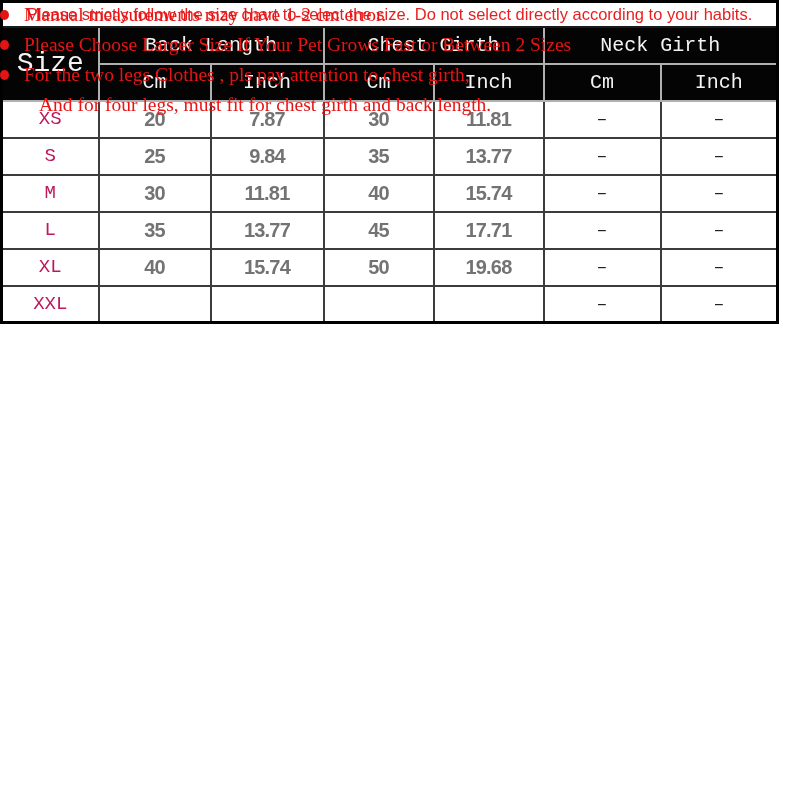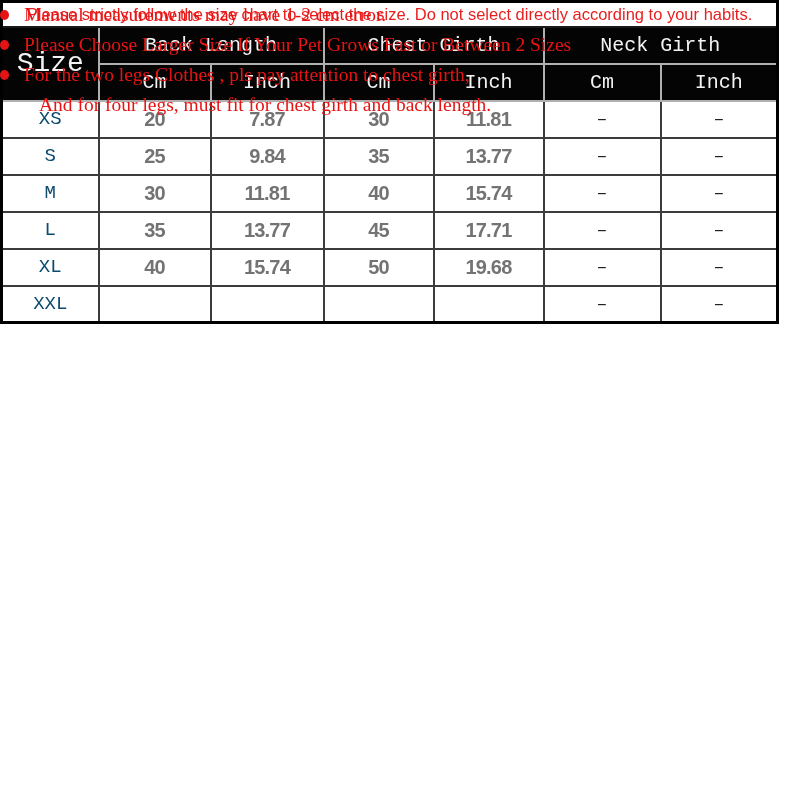--- a/index.html
+++ b/index.html
@@ -25,21 +25,21 @@
     border:2px solid #1a1a1a; white-space:nowrap;text-align:center;
   }
   .hrow th {
     background:#040404; color:#f3f3f3; border:2px solid #b0b0b0;
     font-family:"Liberation Mono", monospace; font-weight:400;
   }
   .hrow .size-h  { font-size:28px; }
   .hrow .group-h { height:37px; font-size:20px; }
   .hrow .unit-h  { height:37px; font-size:20px; }
   .drow td { height:37px; background:#ffffff; }
-  .size-c { font-family:"Liberation Mono", monospace; font-size:19px; color:#0c4a6e; }
+  .size-c { font-family:"Liberation Mono", monospace; font-size:19px; color:#be185d; }
   .num-c  { font-family:"Liberation Sans", sans-serif; font-size:20px; font-weight:700;
             letter-spacing:-0.8px; color:#737373; }
   .dash-c { font-family:"Liberation Mono", monospace; font-size:18px; color:#222222; }
 
   
   .notes { position:absolute; left:36; top:670; width:740px; }
   .note-row { display:flex; align-items:flex-start; margin-bottom:1px; }
   .bullet { flex:none; width:9px; height:10px; border-radius:50%; background:#e51414; margin:10px 15px 0 0; }
   .note-text, .note-cont {
     font-family:"Liberation Serif", serif; font-weight:400; font-size:19.5px;

